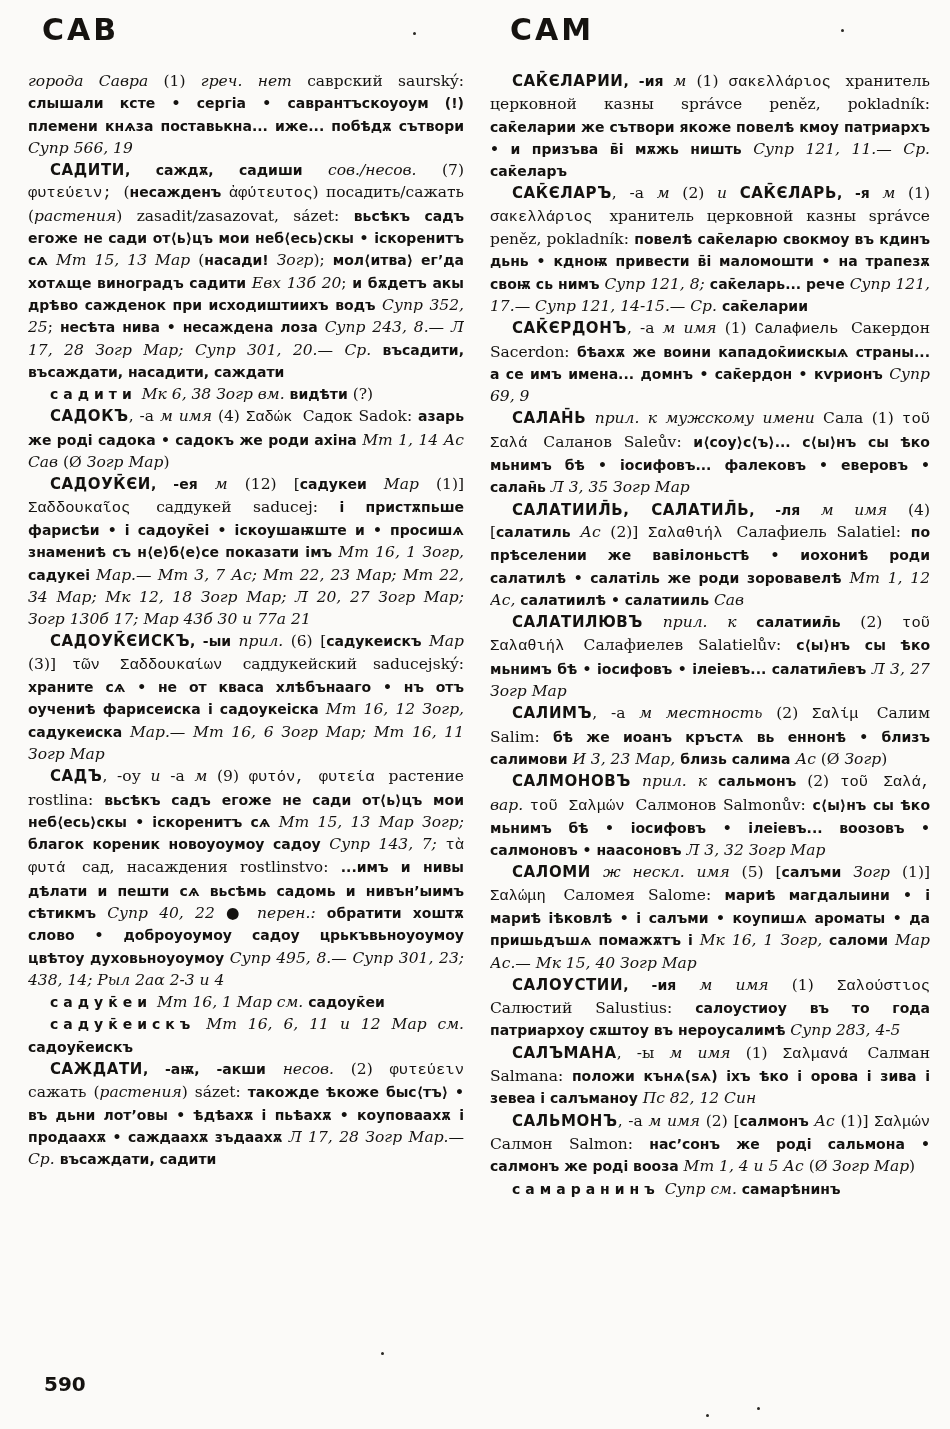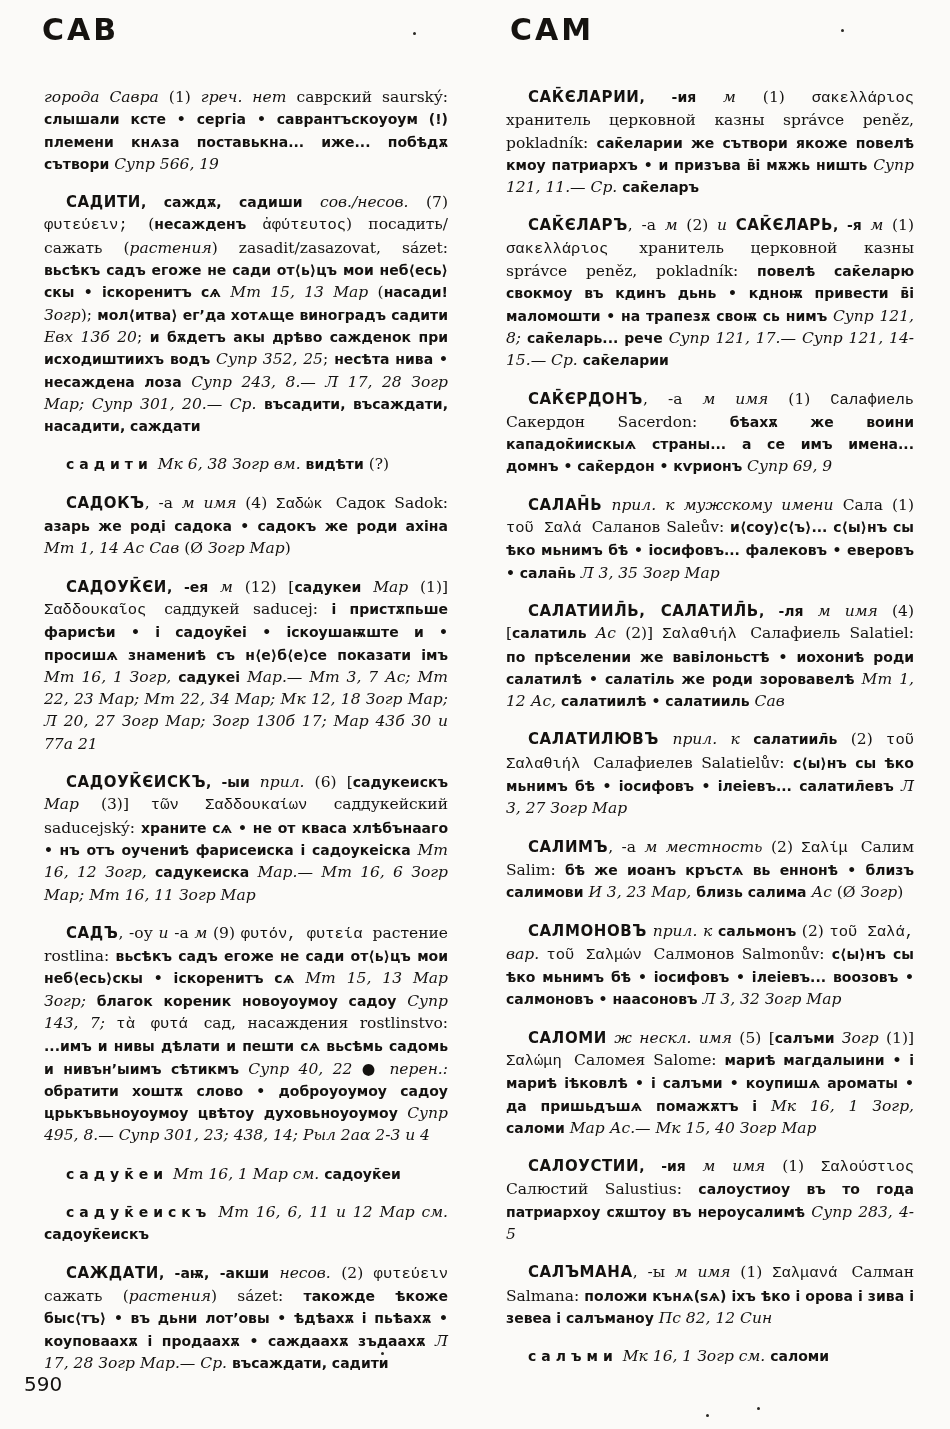--- a/index.html
+++ b/index.html
@@ -7,30 +7,30 @@
        font-family:"DejaVu Serif",serif;color:#141210;}
   .page{position:absolute;inset:0;border-radius:14px;}
   .col-header{position:absolute;top:12px;font-family:"DejaVu Sans",sans-serif;
        font-weight:bold;font-size:30px;letter-spacing:3px;color:#161310;}
   #hdr-left{left:42px;}
   #hdr-right{left:510px;}
   .column{position:absolute;top:70px;width:436px;height:1308px;overflow:hidden;
        font-size:15.5px;line-height:22.3px;text-align:justify;}
   #col-left{left:28px;}
   #col-right{left:490px;width:440px;}
-  .para{margin:16px;text-indent:22px;}
+  .para{margin:0;text-indent:22px;}
   .para.noindent{text-indent:0;}
   .seg-rm{font-family:"DejaVu Serif",serif;}
   .seg-it{font-family:"DejaVu Serif",serif;font-style:italic;}
   .seg-gr{font-family:Liberation Mono, monospace;}
   .seg-ocs{font-family:"DejaVu Sans",sans-serif;font-weight:bold;font-size:14px;}
   .seg-hw{font-family:"DejaVu Sans",sans-serif;font-weight:bold;font-size:15px;letter-spacing:.6px;}
   .seg-sp{font-family:"DejaVu Sans",sans-serif;font-weight:bold;font-size:14px;letter-spacing:5px;}
-  .page-number{position:absolute;left:24px;top:1372px;font-family:"DejaVu Sans",sans-serif;
-       font-weight:normal;font-size:20px;}
+  .page-number{position:absolute;left:44px;top:1372px;font-family:"DejaVu Sans",sans-serif;
+       font-weight:bold;font-size:20px;}
   .speck{position:absolute;background:#2a2824;border-radius:50%;}
 </style>
 </head>
 <body>
 
 <div class="page">
   <div id="hdr-left" class="col-header">САВ</div>
   <div id="hdr-right" class="col-header">САМ</div>
 
   <div id="col-left" class="column">
@@ -50,21 +50,20 @@
       <p class="para"><span class="seg-hw">САК̄ЄЛАРЪ</span><span class="seg-rm">, -а </span><span class="seg-it">м </span><span class="seg-rm">(2) </span><span class="seg-it">и </span><span class="seg-hw">САК̄ЄЛАРЬ</span><span class="seg-ocs">, -я </span><span class="seg-it">м </span><span class="seg-rm">(1) </span><span class="seg-gr">σακελλάριος </span><span class="seg-rm">хранитель церковной казны správce peněz, pokladník: </span><span class="seg-ocs">повелѣ сак̄еларю свокмоу въ кдинъ дьнь • кдноѭ привести в̄і маломошти • на трапезѫ своѭ сь нимъ </span><span class="seg-it">Супр 121, 8; </span><span class="seg-ocs">сак̄еларь... рече </span><span class="seg-it">Супр 121, 17.— Супр 121, 14-15.— Ср. </span><span class="seg-ocs">сак̄еларии</span></p>
       <p class="para"><span class="seg-hw">САК̄ЄРДОНЪ</span><span class="seg-rm">, -а </span><span class="seg-it">м имя </span><span class="seg-rm">(1) </span><span class="seg-gr">Салафиель </span><span class="seg-rm">Сакердон Sacerdon: </span><span class="seg-ocs">бѣахѫ же воини кападок̄иискыѧ страны... а се имъ имена... домнъ • сак̄ердон • кѵрионъ </span><span class="seg-it">Супр 69, 9</span></p>
       <p class="para"><span class="seg-hw">САЛАН̄Ь</span><span class="seg-it"> прил. к мужскому имени </span><span class="seg-rm">Сала (1) </span><span class="seg-gr">τοῦ Σαλά </span><span class="seg-rm">Саланов Saleův: </span><span class="seg-ocs">и⟨соу⟩с⟨ъ⟩... с⟨ы⟩нъ сы ѣко мьнимъ бѣ • іосифовъ... фалековъ • еверовъ • салан̄ь </span><span class="seg-it">Л 3, 35 Зогр Мар</span></p>
       <p class="para"><span class="seg-hw">САЛАТИИЛ̄Ь, САЛАТИЛ̄Ь</span><span class="seg-ocs">, -ля </span><span class="seg-it">м имя </span><span class="seg-rm">(4) [</span><span class="seg-ocs">салатиль </span><span class="seg-it">Ас </span><span class="seg-rm">(2)] </span><span class="seg-gr">Σαλαθιήλ </span><span class="seg-rm">Салафиель Salatiel: </span><span class="seg-ocs">по прѣселении же вавілоньстѣ • иохониѣ роди салатилѣ • салатіль же роди зоровавелѣ </span><span class="seg-it">Мт 1, 12 Ас, </span><span class="seg-ocs">салатиилѣ • салатииль </span><span class="seg-it">Сав</span></p>
       <p class="para"><span class="seg-hw">САЛАТИЛЮВЪ</span><span class="seg-it"> прил. к </span><span class="seg-ocs">салатиил̄ь </span><span class="seg-rm">(2) </span><span class="seg-gr">τοῦ Σαλαθιήλ </span><span class="seg-rm">Салафиелев Salatielův: </span><span class="seg-ocs">с⟨ы⟩нъ сы ѣко мьнимъ бѣ • іосифовъ • ілеіевъ... салатил̄евъ </span><span class="seg-it">Л 3, 27 Зогр Мар</span></p>
       <p class="para"><span class="seg-hw">САЛИМЪ</span><span class="seg-rm">, -а </span><span class="seg-it">м местность </span><span class="seg-rm">(2) </span><span class="seg-gr">Σαλίμ </span><span class="seg-rm">Салим Salim: </span><span class="seg-ocs">бѣ же иоанъ кръстѧ вь еннонѣ • близъ салимови </span><span class="seg-it">И 3, 23 Мар, </span><span class="seg-ocs">близь салима </span><span class="seg-it">Ас </span><span class="seg-rm">(Ø </span><span class="seg-it">Зогр</span><span class="seg-rm">)</span></p>
       <p class="para"><span class="seg-hw">САЛМОНОВЪ</span><span class="seg-it"> прил. к </span><span class="seg-ocs">сальмонъ </span><span class="seg-rm">(2) </span><span class="seg-gr">τοῦ Σαλά, </span><span class="seg-it">вар. </span><span class="seg-gr">τοῦ Σαλμών </span><span class="seg-rm">Салмонов Salmonův: </span><span class="seg-ocs">с⟨ы⟩нъ сы ѣко мьнимъ бѣ • іосифовъ • ілеіевъ... воозовъ • салмоновъ • наасоновъ </span><span class="seg-it">Л 3, 32 Зогр Мар</span></p>
       <p class="para"><span class="seg-hw">САЛОМИ</span><span class="seg-it"> ж нескл. имя </span><span class="seg-rm">(5) [</span><span class="seg-ocs">салъми </span><span class="seg-it">Зогр </span><span class="seg-rm">(1)] </span><span class="seg-gr">Σαλώμη </span><span class="seg-rm">Саломея Salome: </span><span class="seg-ocs">мариѣ магдалыини • і мариѣ іѣковлѣ • і салъми • коупишѧ ароматы • да пришьдъшѧ помажѫтъ і </span><span class="seg-it">Мк 16, 1 Зогр, </span><span class="seg-ocs">саломи </span><span class="seg-it">Мар Ас.— Мк 15, 40 Зогр Мар</span></p>
       <p class="para"><span class="seg-hw">САЛОУСТИИ</span><span class="seg-ocs">, -ия </span><span class="seg-it">м имя </span><span class="seg-rm">(1) </span><span class="seg-gr">Σαλούστιος </span><span class="seg-rm">Салюстий Salustius: </span><span class="seg-ocs">салоустиоу въ то года патриархоу сѫштоу въ нероусалимѣ </span><span class="seg-it">Супр 283, 4-5</span></p>
       <p class="para"><span class="seg-hw">САЛЪМАНА</span><span class="seg-rm">, -ы </span><span class="seg-it">м имя </span><span class="seg-rm">(1) </span><span class="seg-gr">Σαλμανά </span><span class="seg-rm">Салман Salmana: </span><span class="seg-ocs">положи кънѧ(ѕѧ) іхъ ѣко і орова і зива і зевеа і салъманоу </span><span class="seg-it">Пс 82, 12 Син</span></p>
-      <p class="para"><span class="seg-sp">салъми</span><span class="seg-rm"> </span><span class="seg-it">Мк 16, 1 Зогр см. </span><span class="seg-ocs">саломи</span></p>
       <p class="para"><span class="seg-hw">САЛЬМОНЪ</span><span class="seg-rm">, -а </span><span class="seg-it">м имя </span><span class="seg-rm">(2) [</span><span class="seg-ocs">салмонъ </span><span class="seg-it">Ас </span><span class="seg-rm">(1)] </span><span class="seg-gr">Σαλμών </span><span class="seg-rm">Салмон Salmon: </span><span class="seg-ocs">нас’сонъ же роді сальмона • салмонъ же роді вооза </span><span class="seg-it">Мт 1, 4 и 5 Ас </span><span class="seg-rm">(Ø </span><span class="seg-it">Зогр Мар</span><span class="seg-rm">)</span></p>
       <p class="para"><span class="seg-sp">самаранинъ</span><span class="seg-rm"> </span><span class="seg-it">Супр см. </span><span class="seg-ocs">самарѣнинъ</span></p>
     </div>
 
   <div class="page-number">590</div>
 <div class="speck" style="left: 413px; top: 32px; width: 3px; height: 3px;"></div>
     <div class="speck" style="left: 841px; top: 29px; width: 3px; height: 3px;"></div>
     <div class="speck" style="left: 381px; top: 1352px; width: 3px; height: 3px;"></div>
     <div class="speck" style="left: 706px; top: 1414px; width: 3px; height: 3px;"></div>
     <div class="speck" style="left: 757px; top: 1407px; width: 3px; height: 3px;"></div>

